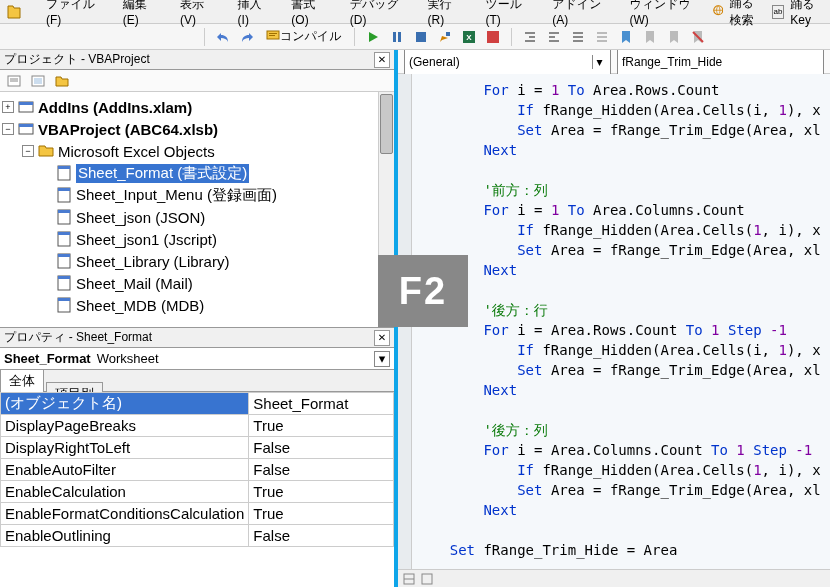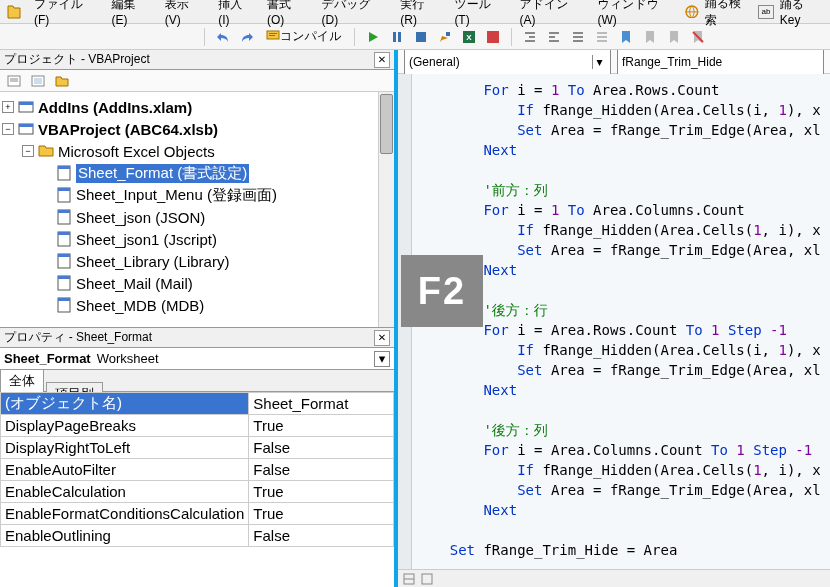--- a/index.html
+++ b/index.html
@@ -1,17 +1,17 @@
 <!DOCTYPE html>
 <html><head>
 <meta charset="utf-8">
 <style>
   * { box-sizing: border-box; }
   body { margin:0; font-family:"Meiryo","MS Gothic",sans-serif; font-size:12px; background:#fff; color:#000; overflow:hidden; width:830px; height:587px; position:relative; }
-  .menubar { height:24px; display:flex; align-items:center; padding:2px 6px; gap:2px; background:#f0f0f0; border-bottom:1px solid #ccc; }
+  .menubar { height:24px; display:flex; align-items:center; padding:2px 6px; gap:14px; background:#f0f0f0; border-bottom:1px solid #ccc; }
   .menubar .appicon { width:16px; height:16px; margin-right:4px; display:inline-flex; }
   .menuitem { padding:2px 6px; cursor:default; }
   .menuend { margin-left:auto; display:flex; align-items:center; gap:6px; }
   .menuend .icon { width:14px; height:14px; }
   .toolbar { height:26px; display:flex; align-items:center; padding:2px 6px; gap:4px; background:#f6f6f6; border-bottom:1px solid #ccc; }
   .tbtn { width:20px; height:20px; display:inline-flex; align-items:center; justify-content:center; border:1px solid transparent; border-radius:2px; }
   .tbtn svg { width:14px; height:14px; }
   .sep { width:1px; height:18px; background:#ccc; margin:0 4px; }
   .compile { display:flex; align-items:center; padding:0 4px; height:20px; border:1px solid transparent; border-radius:2px; }
 
@@ -49,21 +49,21 @@
   .code-dd .combo { flex:1; height:20px; border:1px solid #888; background:#fff; display:flex; align-items:center; padding:16px 4px; }
   .code-dd .combo .arrow { margin-left:auto; width:14px; height:14px; border-left:1px solid #888; display:inline-flex; align-items:center; justify-content:center; }
   .code { flex:1; overflow:auto; background:#f5f8fb; font-family:"Consolas",monospace; font-size:14px; padding:6px 0 6px 18px; position:relative; }
   .code .gutter { position:absolute; left:0; top:0; bottom:0; width:14px; background:#e8ecef; border-right:1px solid #ccc; }
   .code pre { margin:0; white-space:pre; line-height:20px; }
   .kw { color:#0033cc; }
   .cm { color:#0a7a0a; }
   .nm { color:#8000a0; }
   .code-footer { height:18px; border-top:1px solid #ccc; background:#f0f0f0; display:flex; align-items:center; padding:0 4px; gap:4px; }
 
-  .overlay-f2 { position:absolute; left:401px; top:255px; width:82px; height:72px; background:#888; color:#fff; font:bold 38px/72px Arial; text-align:center; letter-spacing:2px; }
+  .overlay-f2 { position:absolute; left:378px; top:255px; width:90px; height:72px; background:#888; color:#fff; font:bold 38px/72px Arial; text-align:center; letter-spacing:2px; }
 </style>
 </head>
 <body>
 
 <div class="menubar">
   <span class="appicon">
       <svg viewBox="0 0 16 16">
         <path d="M2 2h5l1 2h6v10H2z" fill="#f4c542" stroke="#a07000"></path>
       </svg>
     </span>

